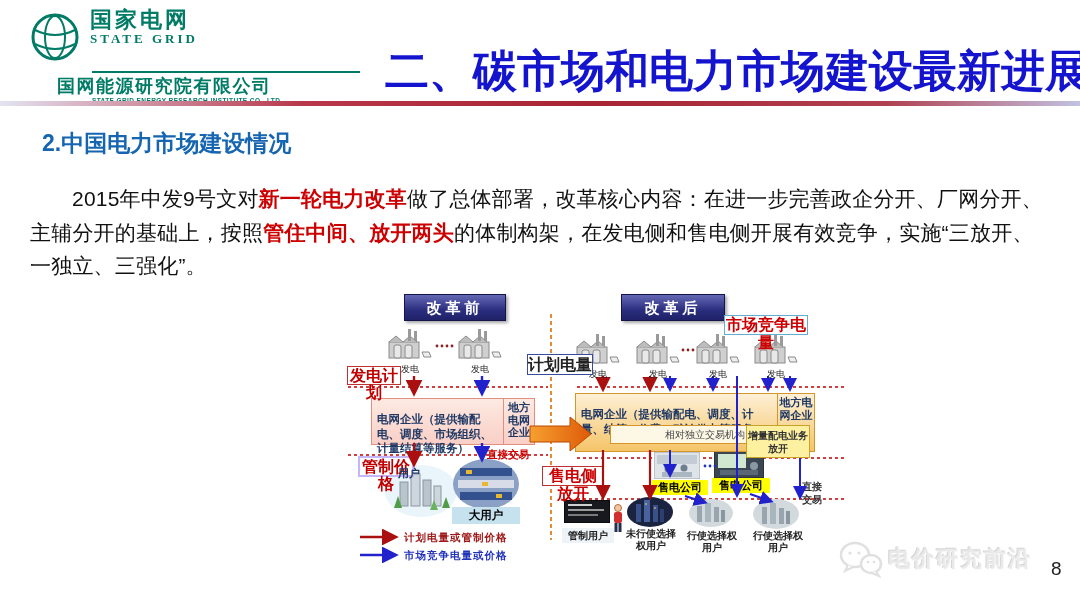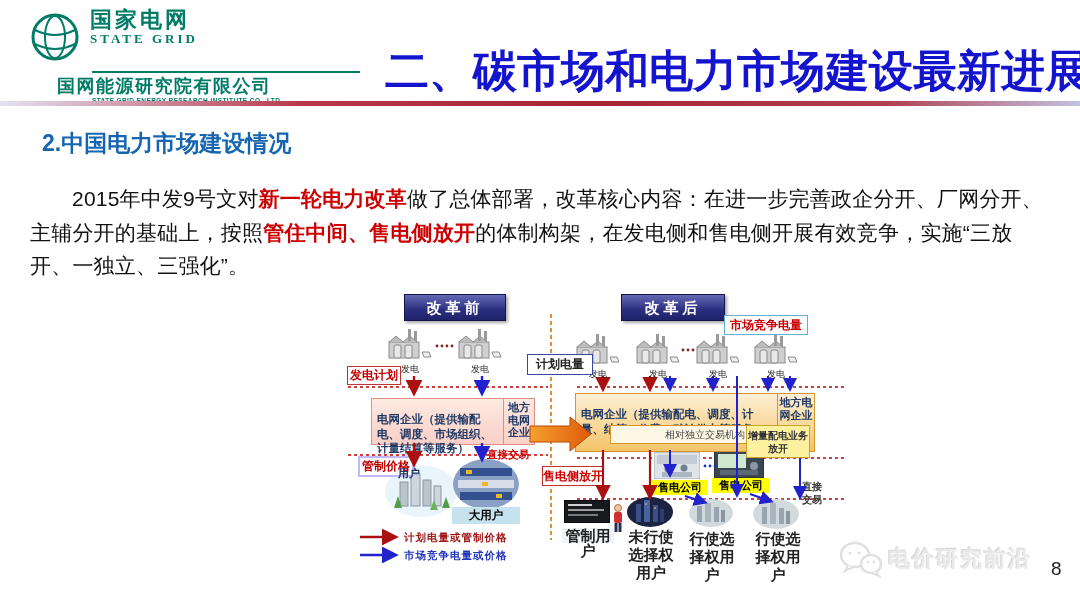--- a/index.html
+++ b/index.html
@@ -34,42 +34,42 @@
   
   #diagram{position:absolute;left:340px;top:288px;width:508px;height:290px;}
   #diagram .abs{position:absolute;}
   .svg-layer{position:absolute;left:0;top:0;pointer-events:none;}
   .panel-hdr{
     height:25px;line-height:25px;text-align:center;color:#fff;font-size:15px;font-weight:bold;
     background:linear-gradient(180deg,#6468b4 0%,#2b2e7e 60%,#1f2268 100%);
     border:1px solid #15154a;box-shadow:2px 2px 3px rgba(0,0,0,.35);letter-spacing:4px;z-index:2;
   }
   .tag{
-    background:#fff;text-align:center;font-weight:bold;font-size:12px;z-index:3;
+    background:#fff;text-align:center;font-weight:bold;font-size:16px;z-index:3;
   }
   .gen-label{font-size:9px;color:#222;text-align:center;width:44px;}
   .grid-box{
     display:flex;border:1.5px solid #e08f82;z-index:2;
     background:linear-gradient(180deg,#fdeae2 0%,#f9cfc6 100%);
     color:#1f3864;font-weight:bold;
   }
   .grid-box.tan{border:1.5px solid #d4952a;background:linear-gradient(180deg,#fdf0d6 0%,#f5c468 100%);}
   .grid-main{flex:1;padding:13px 5px;font-size:11.5px;line-height:1.28;}
   .grid-side{width:30px;border-left:1px solid #e08f82;padding-top:2px;text-align:center;font-size:11px;line-height:1.15;}
   .grid-box.tan .grid-side{border-left:1px solid #d4952a;width:36px;}
   .inner-box{
     background:#fdf8e6;border:1px solid #d4952a;color:#444;font-size:10px;
     text-align:center;line-height:17px;z-index:3;padding-left:39px;
   }
   .yellow-box{
     background:#fdf0a0;border:1px solid #c9a22a;color:#333;font-size:10px;font-weight:bold;
     text-align:center;line-height:1.3;z-index:3;display:flex;align-items:center;justify-content:center;
   }
   .retail-label{background:#ffff00;color:#000;font-size:11px;font-weight:bold;text-align:center;line-height:15px;z-index:3;}
-  .user-label{font-size:15px;font-weight:bold;color:#222;text-align:center;line-height:1.2;z-index:3;}
+  .user-label{font-size:10px;font-weight:bold;color:#222;text-align:center;line-height:1.2;z-index:3;}
   .user-label.boxed{background:#eef3f8;}
   .leg-text{font-size:10.5px;font-weight:bold;letter-spacing:1px;}
   
   .watermark-text{
     position:absolute;left:888px;top:544px;font-size:22px;font-weight:bold;letter-spacing:2px;
     color:#e9e9e9;text-shadow:1px 1px 0 #fafafa,-1px -1px 0 #d5d5d5;
   }
   .page-num{position:absolute;left:1051px;top:558px;font-size:19px;color:#222;}
 </style>
 </head>
@@ -94,21 +94,21 @@
   <div class="org-cn">国网能源研究院有限公司</div>
   <div class="org-en">STATE GRID ENERGY RESEARCH INSTITUTE CO., LTD.</div>
 </div>
 
 <div class="slide-title">二、碳市场和电力市场建设最新进展</div>
 <div class="title-rule"></div>
 
 <div class="section-heading">2.中国电力市场建设情况</div>
 
 <div class="body-para">
-  <span>2015年中发9号文对</span><span class="red-bold">新一轮电力改革</span><span>做了总体部署，改革核心内容：在进一步完善政企分开、厂网分开、主辅分开的基础上，按照</span><span class="red-bold">管住中间、售电侧放开</span><span>的体制构架，在发电侧和售电侧开展有效竞争，实施“三放开、一独立、三强化”。</span>
+  <span>2015年中发9号文对</span><span class="red-bold">新一轮电力改革</span><span>做了总体部署，改革核心内容：在进一步完善政企分开、厂网分开、主辅分开的基础上，按照</span><span class="red-bold">管住中间、放开两头</span><span>的体制构架，在发电侧和售电侧开展有效竞争，实施“三放开、一独立、三强化”。</span>
 </div>
 
 <div id="diagram">
 
   <svg class="svg-layer" width="508" height="290">
     <defs>
       <marker id="mR" markerWidth="7" markerHeight="7" refX="5" refY="3.5" orient="auto">
         <path d="M0 0 L7 3.5 L0 7 Z" fill="#aa1010"></path>
       </marker>
       <marker id="mB" markerWidth="7" markerHeight="7" refX="5" refY="3.5" orient="auto">

